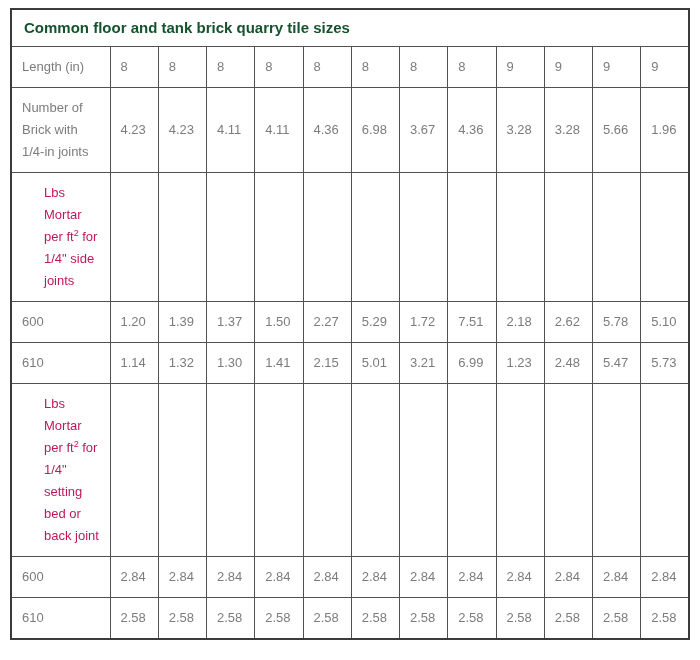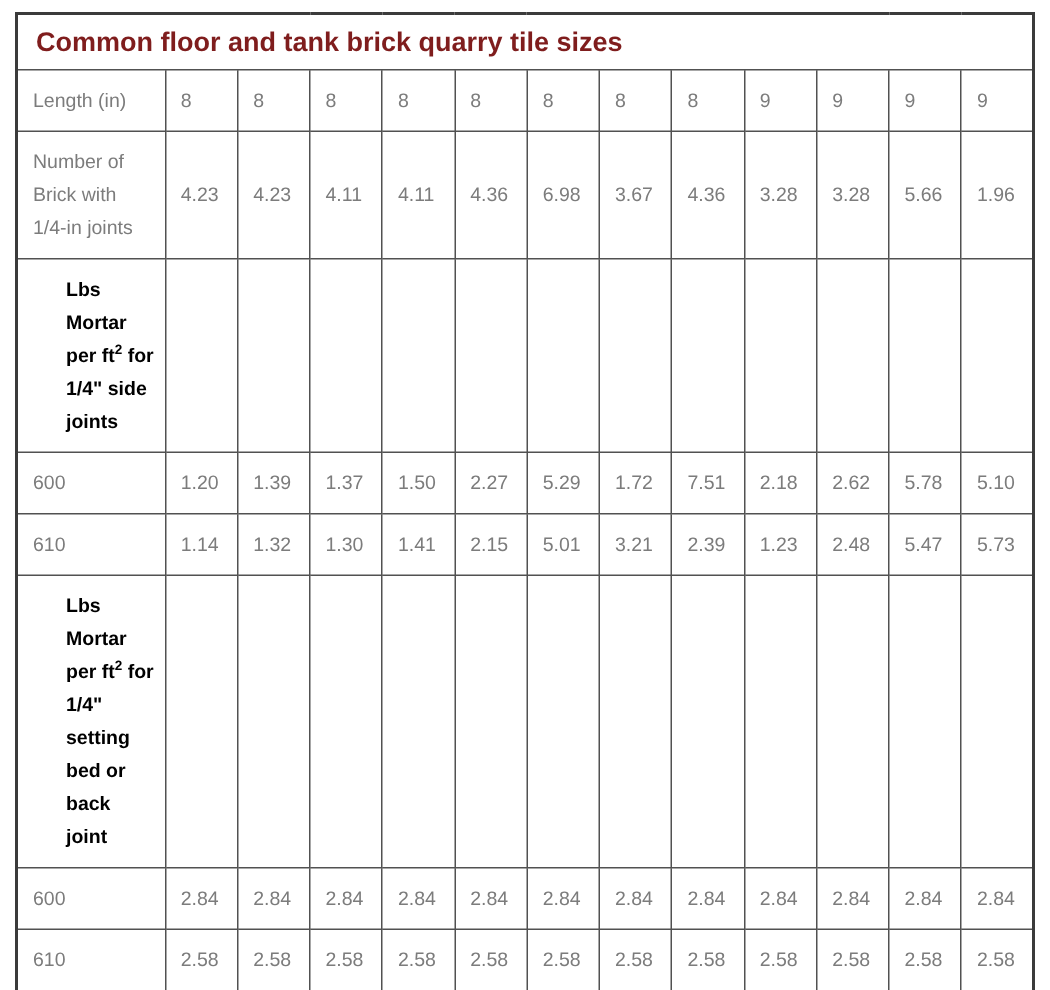--- a/index.html
+++ b/index.html
@@ -25,28 +25,28 @@
     line-height: 22px;
     vertical-align: middle;
     padding: 9px 3px 9px 10px;
     overflow: hidden;
   }
   td.data-cell { white-space: nowrap; }
   td.label-cell { padding-right: 6px; }
 
   tr.title-row td {
     font-weight: bold;
-    color: #7f1d1d;
-    font-size: 18px;
+    color: #14532d;
+    font-size: 15px;
     line-height: 18px;
     padding: 9px 12px;
   }
   tr.section-row td.label-cell {
-    font-weight: bold;
-    color: #000000;
+    font-weight: normal;
+    color: #be185d;
     padding-left: 32px;
   }
   td.label-cell sup {
     font-size: 9px;
     line-height: 0;
     vertical-align: super;
   }
 </style>
 </head>
 <body>
@@ -135,21 +135,21 @@
         </tr>
         <tr class="data-row">
           <td class="label-cell">610</td>
           <td class="data-cell">1.14</td>
           <td class="data-cell">1.32</td>
           <td class="data-cell">1.30</td>
           <td class="data-cell">1.41</td>
           <td class="data-cell">2.15</td>
           <td class="data-cell">5.01</td>
           <td class="data-cell">3.21</td>
-          <td class="data-cell">2.39</td>
+          <td class="data-cell">6.99</td>
           <td class="data-cell">1.23</td>
           <td class="data-cell">2.48</td>
           <td class="data-cell">5.47</td>
           <td class="data-cell">5.73</td>
         </tr>
         <tr class="section-row">
           <td class="label-cell"><span>Lbs Mortar per ft</span><sup>2</sup><span> for 1/4" setting bed or back joint</span></td>
           <td class="data-cell"></td>
           <td class="data-cell"></td>
           <td class="data-cell"></td>

